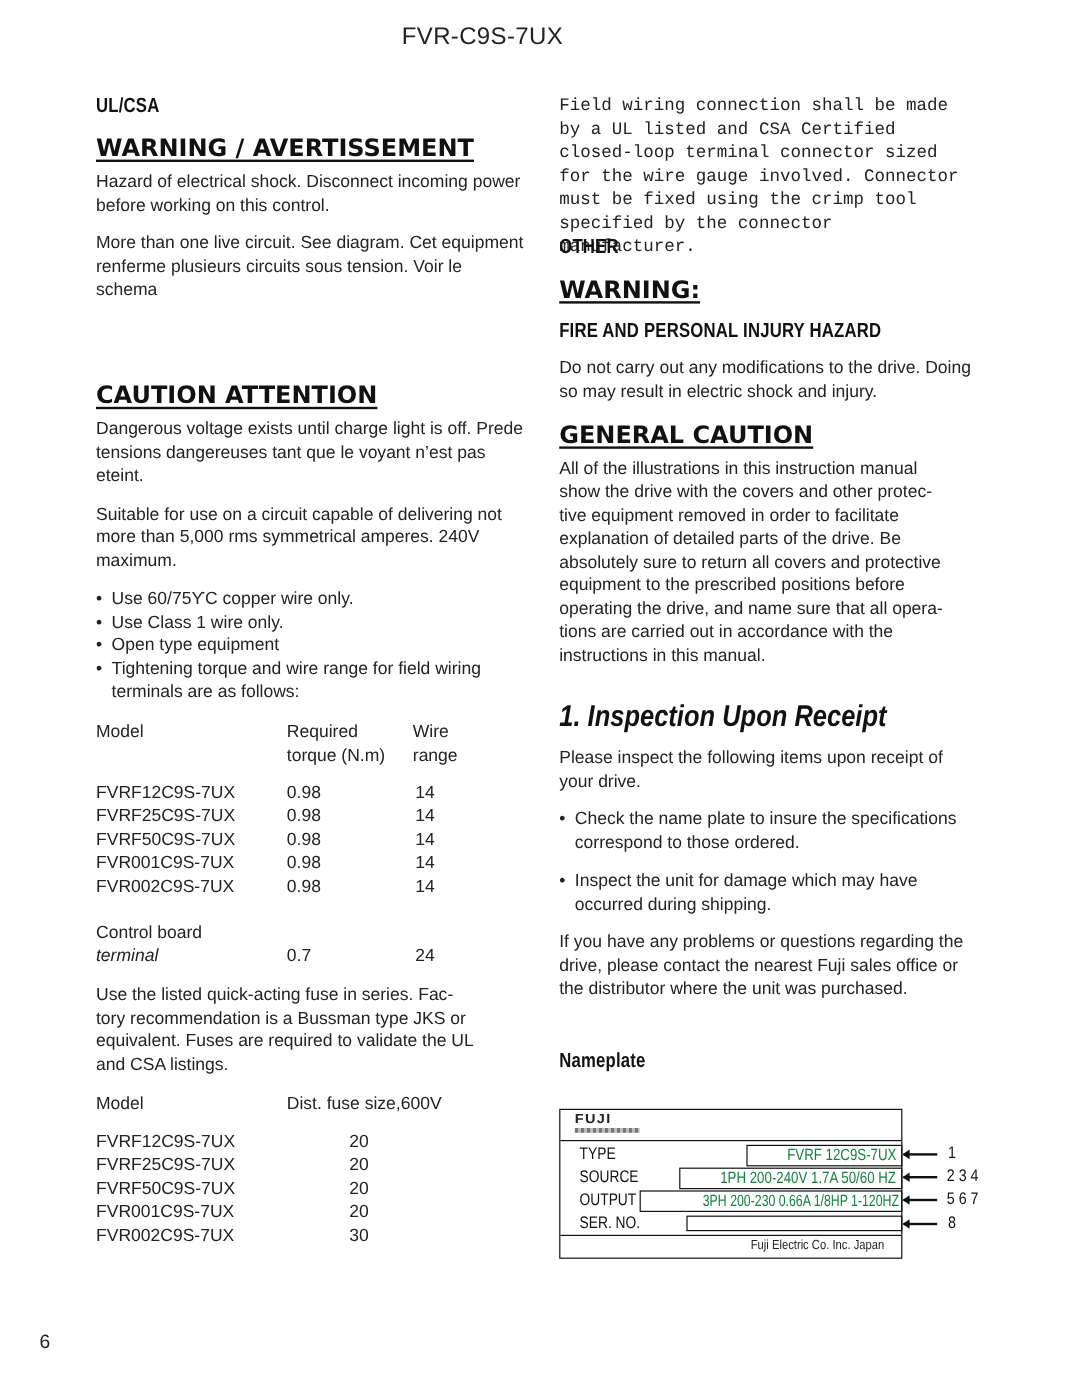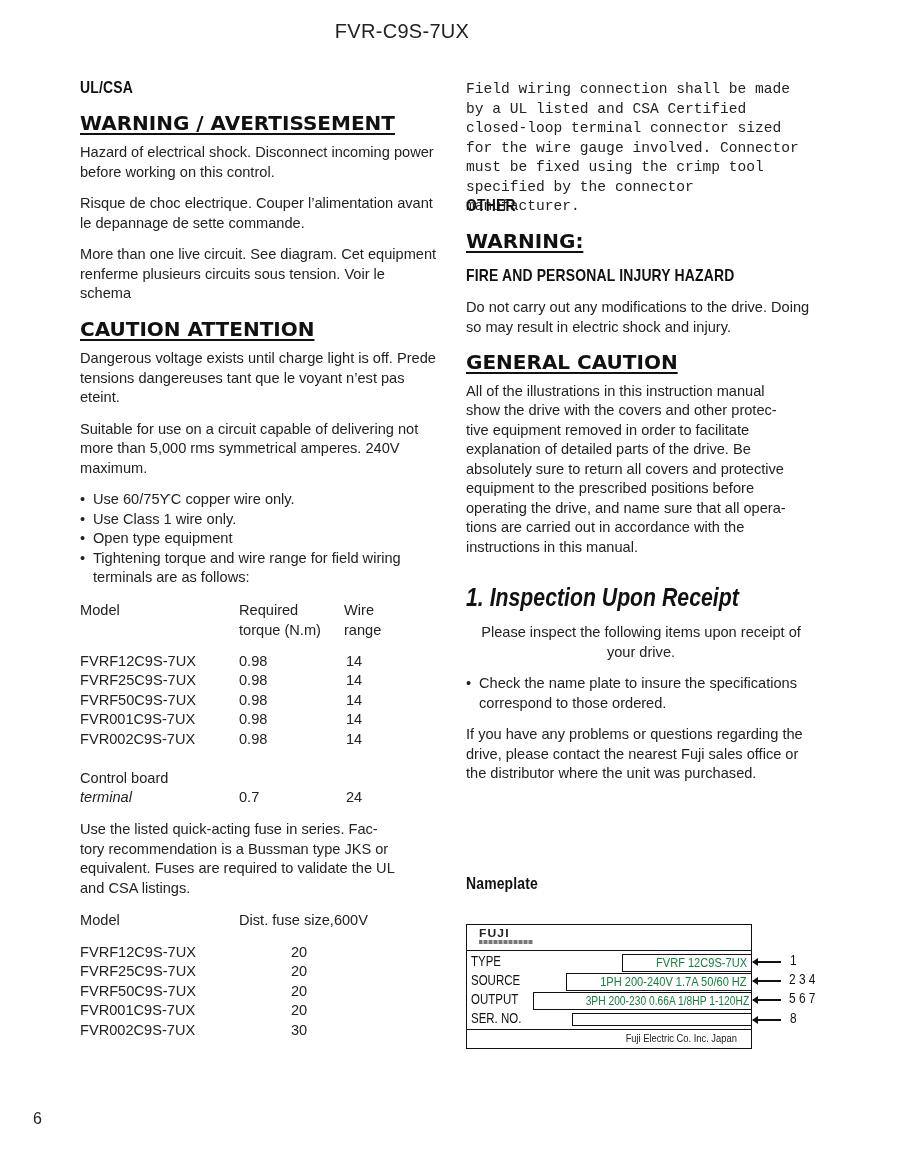--- a/index.html
+++ b/index.html
@@ -10,37 +10,36 @@
   .col { position: absolute; width: 360px; }
   .p { font-size: 14.6px; line-height: 19.5px; margin: 0; color: #222; }
   .h-cond { font-family: "Liberation Sans", sans-serif; font-weight: bold; font-size: 17px; transform: scaleX(0.82); transform-origin: left; white-space: nowrap; color:#111; letter-spacing: 0.2px; }
   .h-big { font-family: "DejaVu Sans", sans-serif; font-weight: bold; font-size: 20px; text-decoration: underline; text-underline-offset: 3px; text-decoration-thickness: 2px; white-space: nowrap; color:#111; }
   .h-ital { font-family: "Liberation Sans", sans-serif; font-weight: bold; font-style: italic; font-size: 25px; transform: scaleX(0.85); transform-origin: left; white-space: nowrap; color:#111; }
   .bullet { position: relative; padding-left: 13px; }
   .bullet::before { content: "•"; position: absolute; left: 0; }
   .trow { position: absolute; font-size: 14.6px; line-height: 19.5px; color:#222; white-space: nowrap; }
   .plate { position: absolute; left: 466px; top: 924px; width: 286px; height: 125px; border: 1.5px solid #111; box-sizing: border-box; font-family: "Liberation Sans", sans-serif; }
   .plate .cond { transform: scaleX(0.82); transform-origin: left; white-space: nowrap; display: inline-block; }
-  .plabel { position: absolute; left: 4px; font-size: 14px; color:#111; }
+  .plabel { position: absolute; left: 16px; font-size: 14px; color:#111; }
   .pbox { position: absolute; border: 1.5px solid #111; box-sizing: border-box; font-size: 13.5px; text-align: right; padding-right: 4px; line-height: 15px; white-space: nowrap; overflow: hidden; color:#15803d; }
   .arrow { position: absolute; height: 2px; background: #111; }
   .arrow::before { content: ""; position: absolute; left: -1px; top: -3px; border-right: 6px solid #111; border-top: 4px solid transparent; border-bottom: 4px solid transparent; }
   .callout { position: absolute; font-size: 14px; color:#111; transform: scaleX(0.85); transform-origin: left; white-space: nowrap; }
 </style>
 </head>
 <body>
 
 <div class="abs header">FVR-C9S-7UX</div>
 
 <div class="abs h-cond" style="left:80px; top:78px;">UL/CSA</div>
 <div class="abs h-big" style="left:80px; top:111px;">WARNING / AVERTISSEMENT</div>
 
 <div class="col" style="left:80px; top:143px;">
   <p class="p" style="margin-bottom:12px;">Hazard of electrical shock. Disconnect incoming power before working on this control.</p>
-  <p class="p" style="margin-bottom:12px;">Risque de choc electrique. Couper l’alimentation avant le depannage de sette commande.</p>
   <p class="p">More than one live circuit. See diagram. Cet equipment renferme plusieurs circuits sous tension. Voir le schema</p>
 </div>
 
 <div class="abs h-big" style="left:80px; top:317px;">CAUTION ATTENTION</div>
 
 <div class="col" style="left:80px; top:349px; width:362px;">
   <p class="p" style="margin-bottom:12px;">Dangerous voltage exists until charge light is off. Prede tensions dangereuses tant que le voyant n’est pas eteint.</p>
   <p class="p" style="margin-bottom:12px;">Suitable for use on a circuit capable of delivering not more than 5,000 rms symmetrical amperes. 240V maximum.</p>
   <div class="p bullet">Use 60/75ϒC copper wire only.</div>
   <div class="p bullet">Use Class 1 wire only.</div>
@@ -126,22 +125,23 @@
   <div class="trow" style="left:466px; top:460px;">absolutely sure to return all covers and protective</div>
   <div class="trow" style="left:466px; top:479px;">equipment to the prescribed positions before</div>
   <div class="trow" style="left:466px; top:499px;">operating the drive, and name sure that all opera-</div>
   <div class="trow" style="left:466px; top:518px;">tions are carried out in accordance with the</div>
   <div class="trow" style="left:466px; top:538px;">instructions in this manual.</div>
 </div>
 
 <div class="abs h-ital" style="left:466px; top:583px;">1. Inspection Upon Receipt</div>
 
 <div class="col" style="left:466px; top:623px; width:350px;">
-  <p class="p" style="margin-bottom:12px;text-align:center;">Please inspect the following items upon receipt of your drive.</p>
+  <p class="p" style="margin-bottom:12px;">Please inspect the following items upon receipt of your drive.</p>
   <div class="p bullet" style="margin-bottom:12px; width:330px;">Check the name plate to insure the specifications correspond to those ordered.</div>
+  <div class="p bullet" style="margin-bottom:12px; width:330px;">Inspect the unit for damage which may have occurred during shipping.</div>
   <p class="p">If you have any problems or questions regarding the drive, please contact the nearest Fuji sales office or the distributor where the unit was purchased.</p>
 </div>
 
 <div class="abs h-cond" style="left:466px; top:874px;">Nameplate</div>
 
 <div class="plate">
   <div class="abs" style="left:12px; top:4px; width:56px; height:16px;">
     <div style="font-weight:bold; font-size:11px; line-height:9px; letter-spacing:1px; color:#222; transform:scaleX(1.1); transform-origin:left;">FUJI</div>
     <div style="margin-top:2px; width:54px; height:4px; background:repeating-linear-gradient(90deg,#777 0 3px,#bbb 3px 5px);"></div>
   </div>

